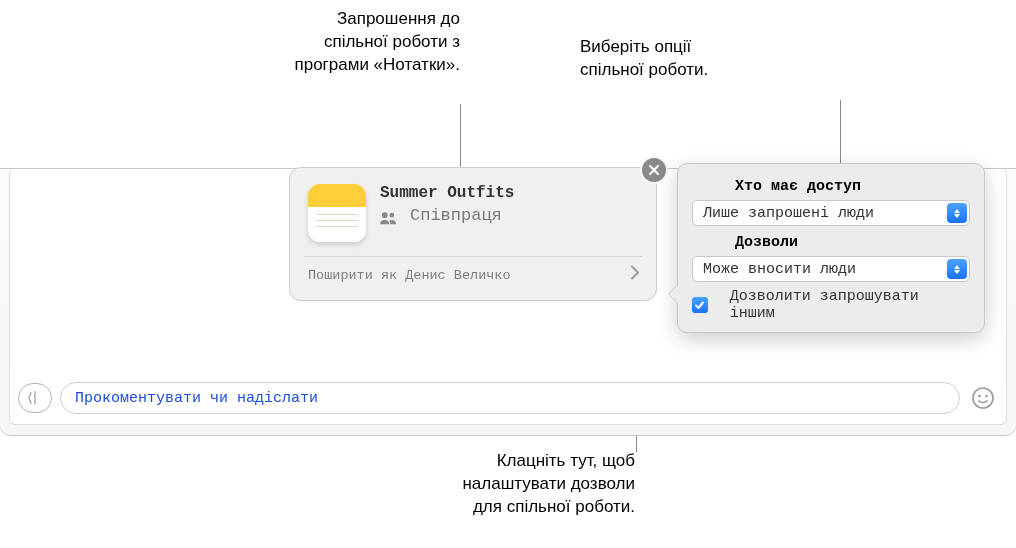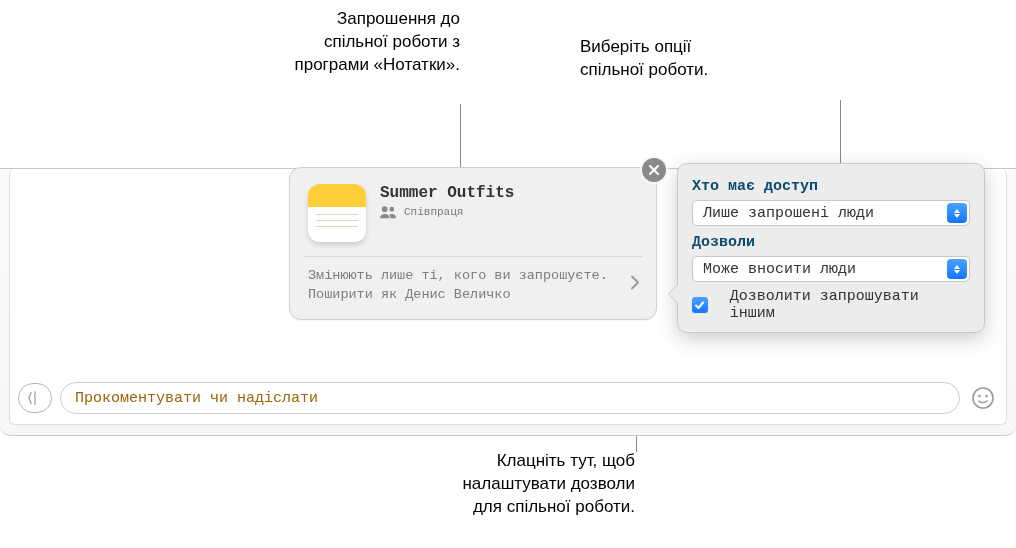--- a/index.html
+++ b/index.html
@@ -60,21 +60,21 @@
       color: #888;
     }
     .apps-btn svg { width: 18px; height: 18px; }
     .text-input {
       flex: 1;
       height: 32px;
       border: 1px solid #cfcfcf;
       border-radius: 16px;
       padding: 0 14px;
       font-size: 15px;
-      color: #a16207;
+      color: #1d4ed8;
       display: flex;
       align-items: center;
       background: #fff;
       text-align: center;
     }
     .emoji-btn {
       width: 30px; height: 30px;
       display: flex; align-items: center; justify-content: center;
       color: #888;
     }
@@ -111,24 +111,24 @@
       left:8px; right:8px; top:30px;
       height:1px; background:#e0d8b8;
       box-shadow: 0 6px 0 #e0d8b8, 0 12px 0 #e0d8b8;
     }
     .invite-title {
       font-size: 16px;
       font-weight: 600;
       color: #333;
     }
     .collab-row {
-      display: flex; align-items: flex-start; gap: 7px;
+      display: flex; align-items: flex-end; gap: 13px;
       margin-top: 4px;
       color: #7a7a7a;
-      font-size: 11px;
+      font-size: 17px;
     }
     .collab-row svg { width: 17px; height: 13px; }
     .invite-sep {
       height: 1px; background: #d8d8d8; margin: 0 -4px 10px;
     }
     .invite-meta {
       font-size: 13.5px;
       color: #7d7d7d;
       line-height: 1.4;
       padding-right: 24px;
@@ -171,22 +171,23 @@
       left: -9px; top: 120px;
       width: 0; height: 0;
       border-top: 10px solid transparent;
       border-bottom: 10px solid transparent;
       border-right: 10px solid #ececec;
       filter: drop-shadow(-1px 0 0 #c8c8c8);
     }
     .pop-label {
       font-size: 15px;
       font-weight: 700;
-      color: #0c4a6e;
+      color: #000000;
       margin-bottom: 5px;
+      margin-left: 43px;
     }
     .pop-select {
       width: 100%;
       height: 26px;
       background: #fff;
       border: 1px solid #c9c9c9;
       border-radius: 5px;
       display: flex;
       align-items: center;
       padding: 0 4px 0 10px;
@@ -253,21 +254,20 @@
           <div class="collab-row">
             <svg viewBox="0 0 18 13">
                 <path fill="#888" d="M5 6a3 3 0 1 0 0-6 3 3 0 0 0 0 6zm7.5-.5a2.5 2.5 0 1 0 0-5 2.5 2.5 0 0 0 0 5zM0 12.5C0 9.5 2.5 8 5 8s5 1.5 5 4.5H0zm11 0c0-1.5-.5-2.7-1.4-3.6.8-.5 1.8-.9 2.9-.9 2.3 0 4.5 1.3 4.5 4.5h-6z"></path>
               </svg>
             <span>Співпраця</span>
           </div>
         </div>
       </div>
       <div class="invite-sep"></div>
       <div class="invite-meta">
-        <div>Змінюють лише ті, кого ви запрошуєте.</div>
         <div>Поширити як Денис Величко</div>
         <span class="chev">
           <svg viewBox="0 0 10 16">
               <path d="M2 2 L8 8 L2 14" fill="none" stroke="#9b9b9b" stroke-width="2" stroke-linecap="round" stroke-linejoin="round"></path>
             </svg>
         </span>
       </div>
     </div>
 
     <div class="popover">

